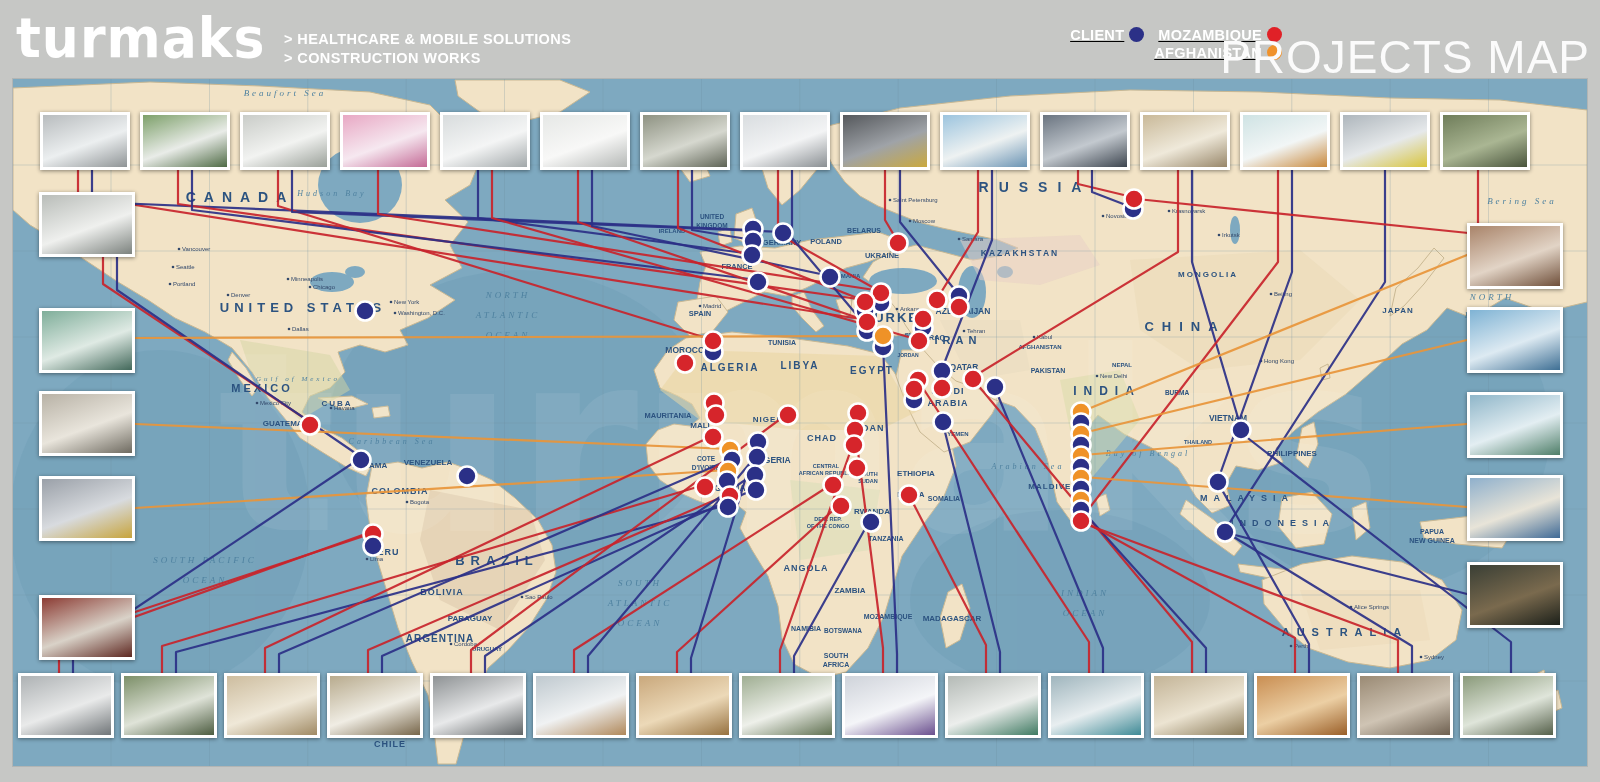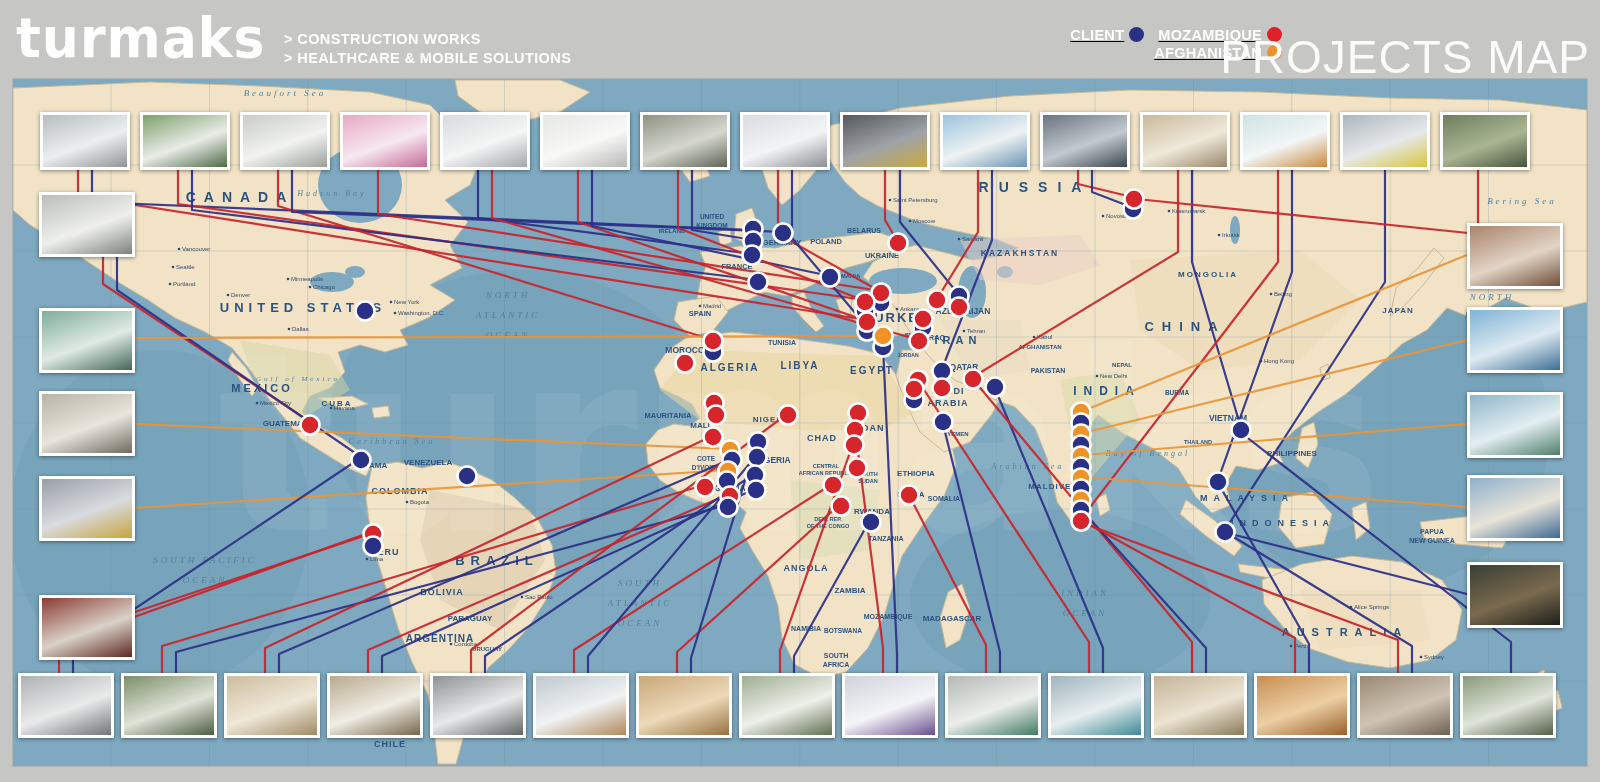--- a/index.html
+++ b/index.html
@@ -30,22 +30,22 @@
     box-sizing:border-box;}
   .thumb .ph{width:100%;height:100%;}
 </style>
 </head>
 <body>
 <div id="stage">
 
   <div id="header">
     <div id="logo">turmaks</div>
     <div id="taglines">
+      <div>&gt; HEALTHCARE &amp; MOBILE SOLUTIONS</div>
       <div>&gt; CONSTRUCTION WORKS</div>
-      <div>&gt; HEALTHCARE &amp; MOBILE SOLUTIONS</div>
     </div>
     <div id="legend">
       <div class="legrow">
         <span class="lab">CLIENT</span>
         <span class="legdot" id="dot-client" style="background: rgb(43, 48, 135);"></span>
         <span class="leggap"></span>
         <span class="lab">MOZAMBIQUE</span>
         <span class="legdot" id="dot-deployment" style="background: rgb(224, 33, 39);"></span>
       </div>
       <div class="legrow">

